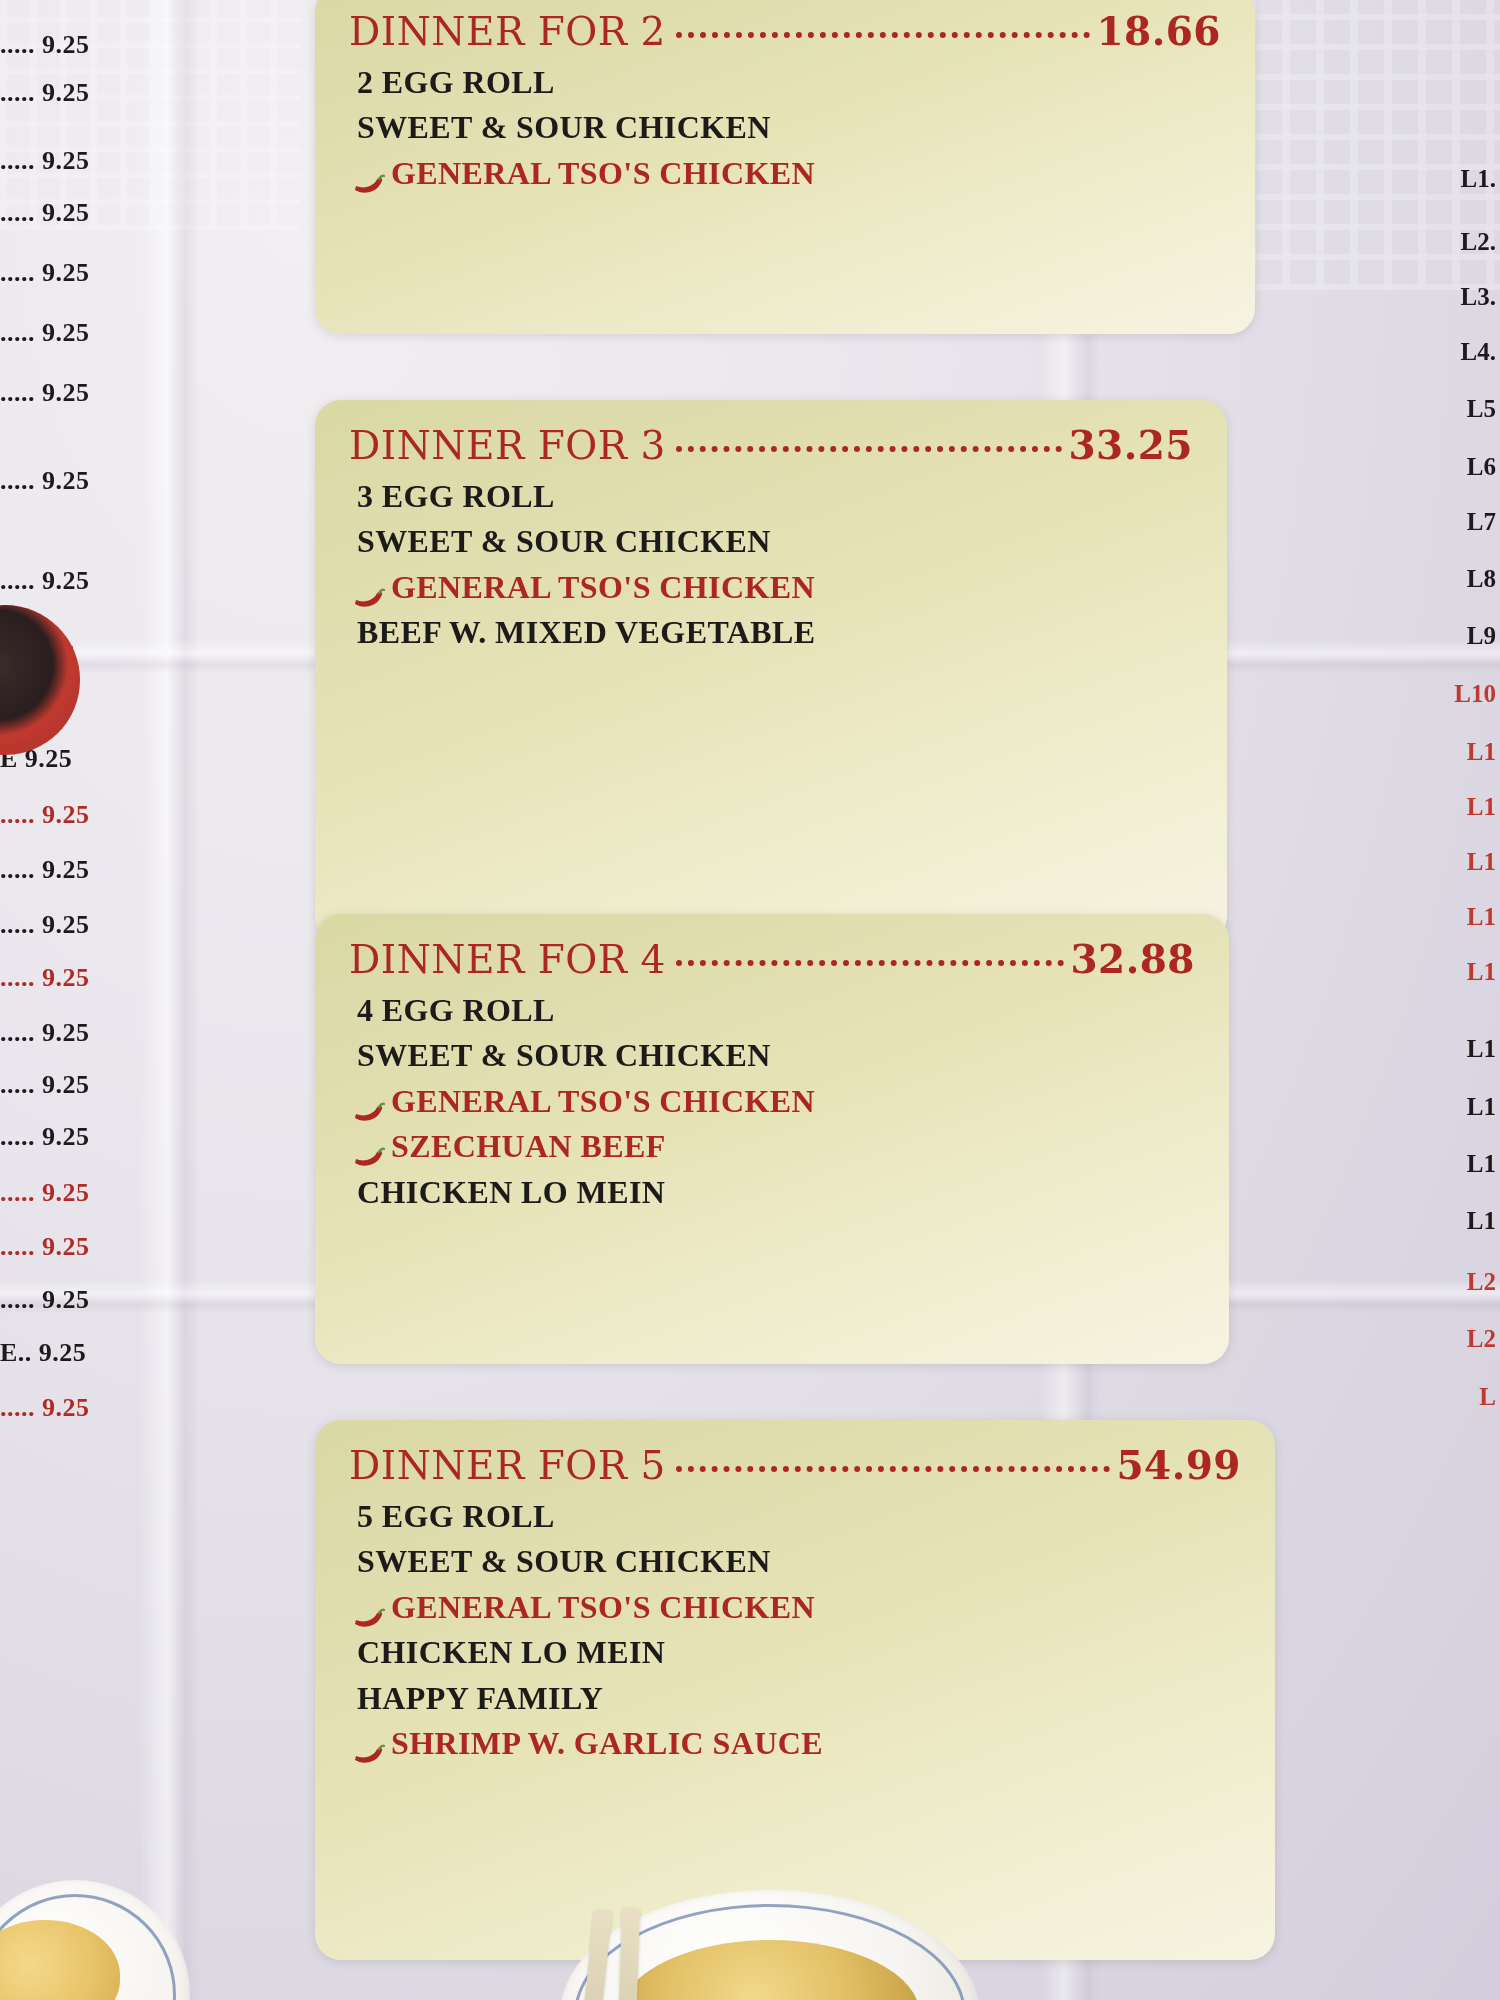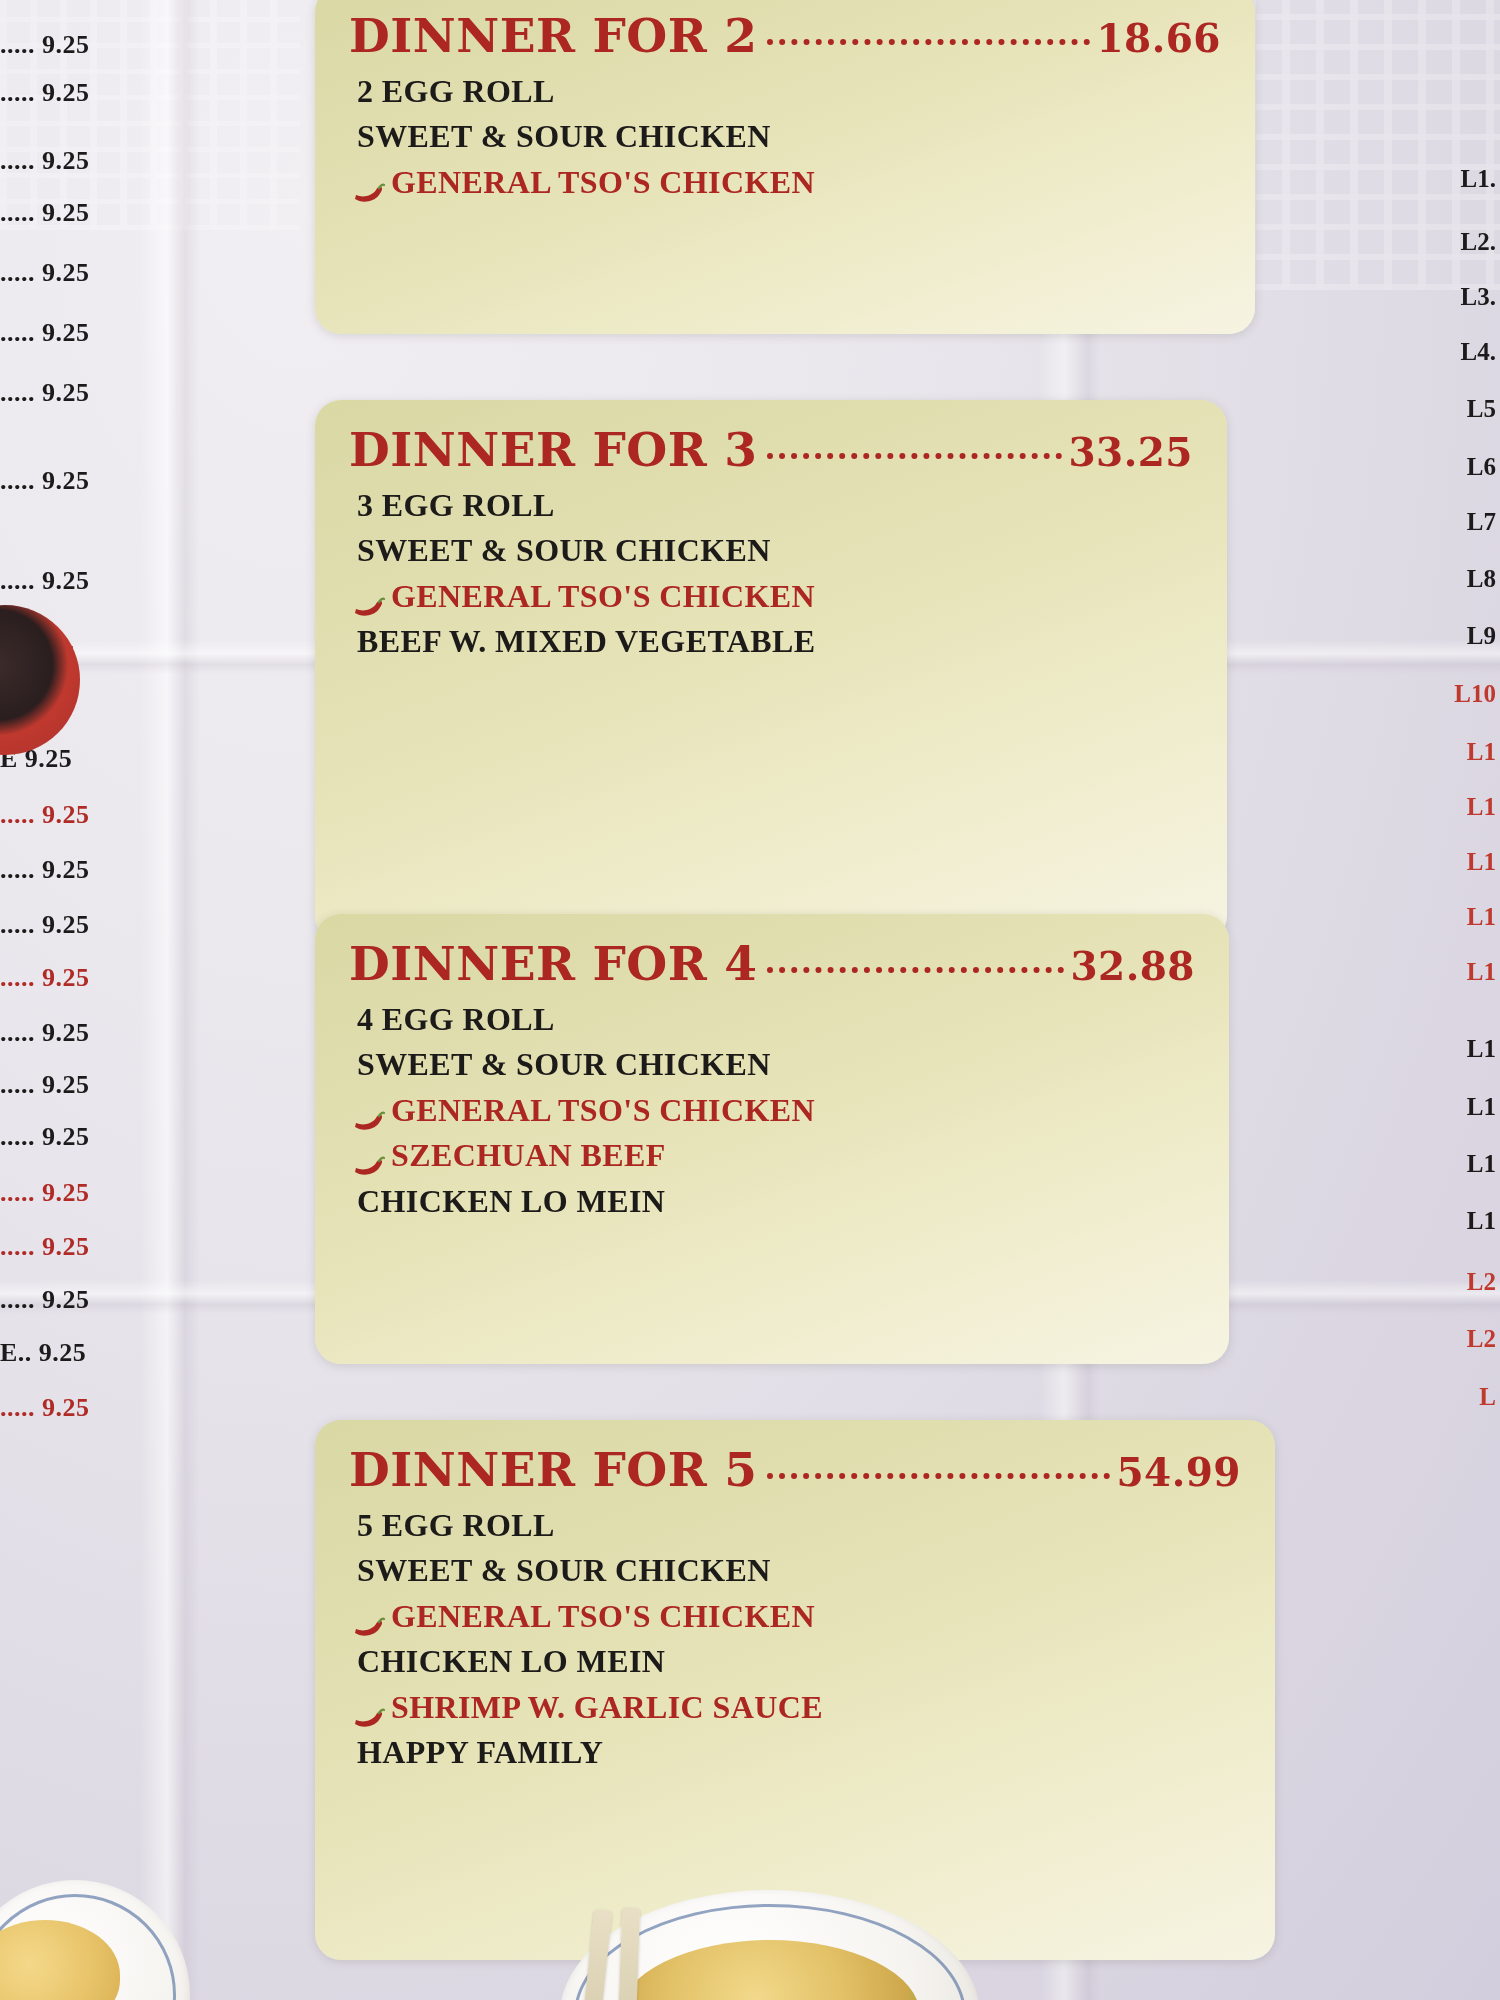--- a/index.html
+++ b/index.html
@@ -115,22 +115,22 @@
   }
 
   .card-head {
     display: flex;
     align-items: baseline;
     white-space: nowrap;
     margin-bottom: 6px;
   }
   .card-title {
     font-family: "DejaVu Serif", serif;
-    font-weight: 700;
-    font-size: 47px;
+    font-weight: 400;
+    font-size: 39px;
     color: #ad2722;
     letter-spacing: .5px;
   }
   .leader {
     flex: 1 1 auto;
     margin: 0 6px 0 10px;
     border-bottom: 6px dotted #ad2722;
     position: relative;
     top: -7px;
     min-width: 40px;
@@ -315,25 +315,25 @@
           <span class="leader"></span>
           <span class="card-price">54.99</span>
         </div>
         <div class="item"><span>5 EGG ROLL</span></div>
         <div class="item"><span>SWEET &amp; SOUR CHICKEN</span></div>
         <div class="item spicy"><span class="chili"><svg viewBox="0 0 34 22" width="34" height="22" aria-hidden="true">
   <path d="M4 16 C10 20, 22 20, 28 12 C31 8, 32 5, 30 4 C28 3, 26 5, 25 7 C21 13, 12 15, 5 12 Z" fill="#ad2722"></path>
   <path d="M28 5 C30 2, 32 1, 33 2" stroke="#6b8f3a" stroke-width="2.4" fill="none" stroke-linecap="round"></path>
 </svg></span><span>GENERAL TSO'S CHICKEN</span></div>
         <div class="item"><span>CHICKEN LO MEIN</span></div>
+        <div class="item"><span>HAPPY FAMILY</span></div>
         <div class="item spicy"><span class="chili"><svg viewBox="0 0 34 22" width="34" height="22" aria-hidden="true">
   <path d="M4 16 C10 20, 22 20, 28 12 C31 8, 32 5, 30 4 C28 3, 26 5, 25 7 C21 13, 12 15, 5 12 Z" fill="#ad2722"></path>
   <path d="M28 5 C30 2, 32 1, 33 2" stroke="#6b8f3a" stroke-width="2.4" fill="none" stroke-linecap="round"></path>
 </svg></span><span>SHRIMP W. GARLIC SAUCE</span></div>
-        <div class="item"><span>HAPPY FAMILY</span></div>
       </div>
     </div>
 
   <div class="plate" style="left:-40px; top:1880px; width:230px; height:230px;">
     <div class="rim"></div>
     <div class="food" style="left:10px; top:40px; width:150px; height:110px;
                 background: radial-gradient(circle at 40% 40%, #f4d98a 0%, #e8c46a 55%, #d8ad4f 100%);"></div>
   </div>
 
   <div class="bowl-red" style="left:-70px; top:605px; width:150px; height:150px;"></div>

